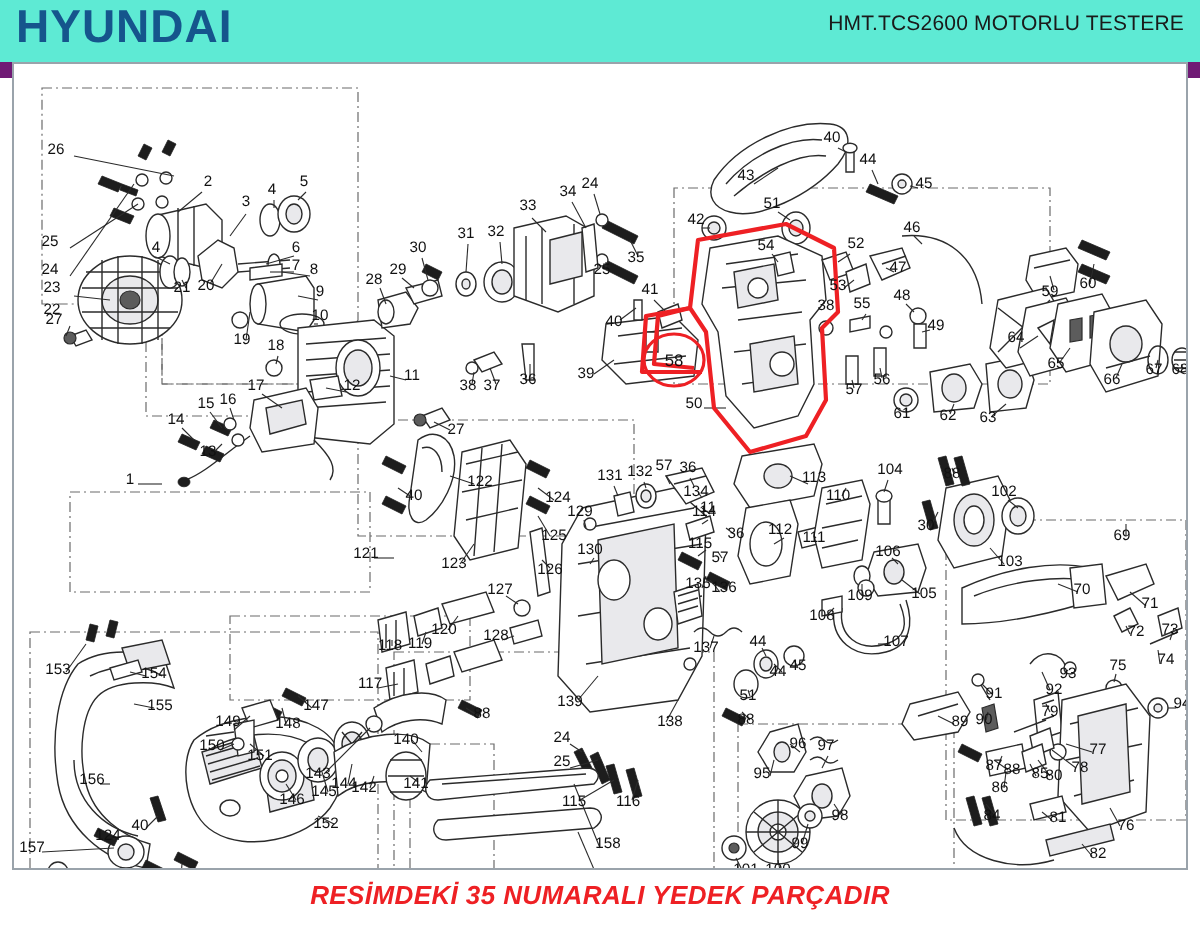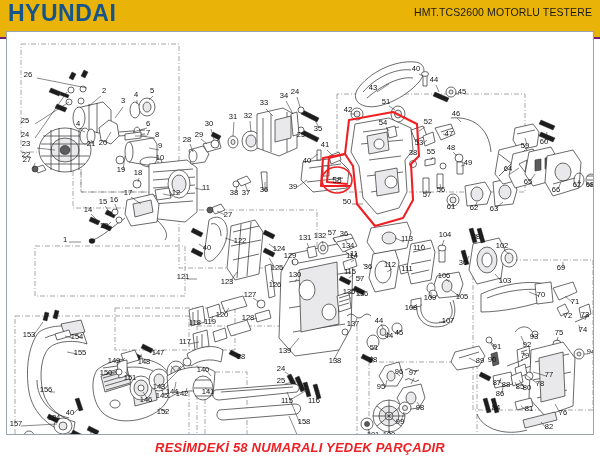--- a/index.html
+++ b/index.html
@@ -14,22 +14,22 @@
     font-family: "Liberation Sans", sans-serif;
     overflow: hidden;
     position: relative;
   }
 
   
   #header {
     position: absolute;
     left: 0; top: 0;
     width: 600px; height: 39px;
-    background: #eab308;
-    border-bottom: 2px solid #701a75;
+    background: #5eead4;
+    border-bottom: 8px solid #701a75;
     box-sizing: border-box;
   }
   #brand-logo {
     position: absolute;
     left: 8px; top: 1px;
     font-size: 23px;
     font-weight: bold;
     letter-spacing: 0.5px;
     color: #15558c;
     font-family: "Liberation Sans", sans-serif;
@@ -955,13 +955,13 @@
         <text class="callout-txt" x="24" y="438" text-anchor="middle">45</text>
         <text class="callout-txt" x="63" y="383" text-anchor="middle">40</text>
         <text class="callout-txt" x="80" y="428" text-anchor="middle">40</text>
         <text class="callout-txt" x="297" y="392" text-anchor="middle">158</text>
         <text class="callout-txt" x="298" y="413" text-anchor="middle">159</text>
       </g>
 
 </svg>
 </div>
 
-<div id="footer-note">RESİMDEKİ 58 NUMARALI YEDEK PARÇADIR</div>
+<div id="footer-note">RESİMDEKİ 35 NUMARALI YEDEK PARÇADIR</div>
 
 </body></html>

